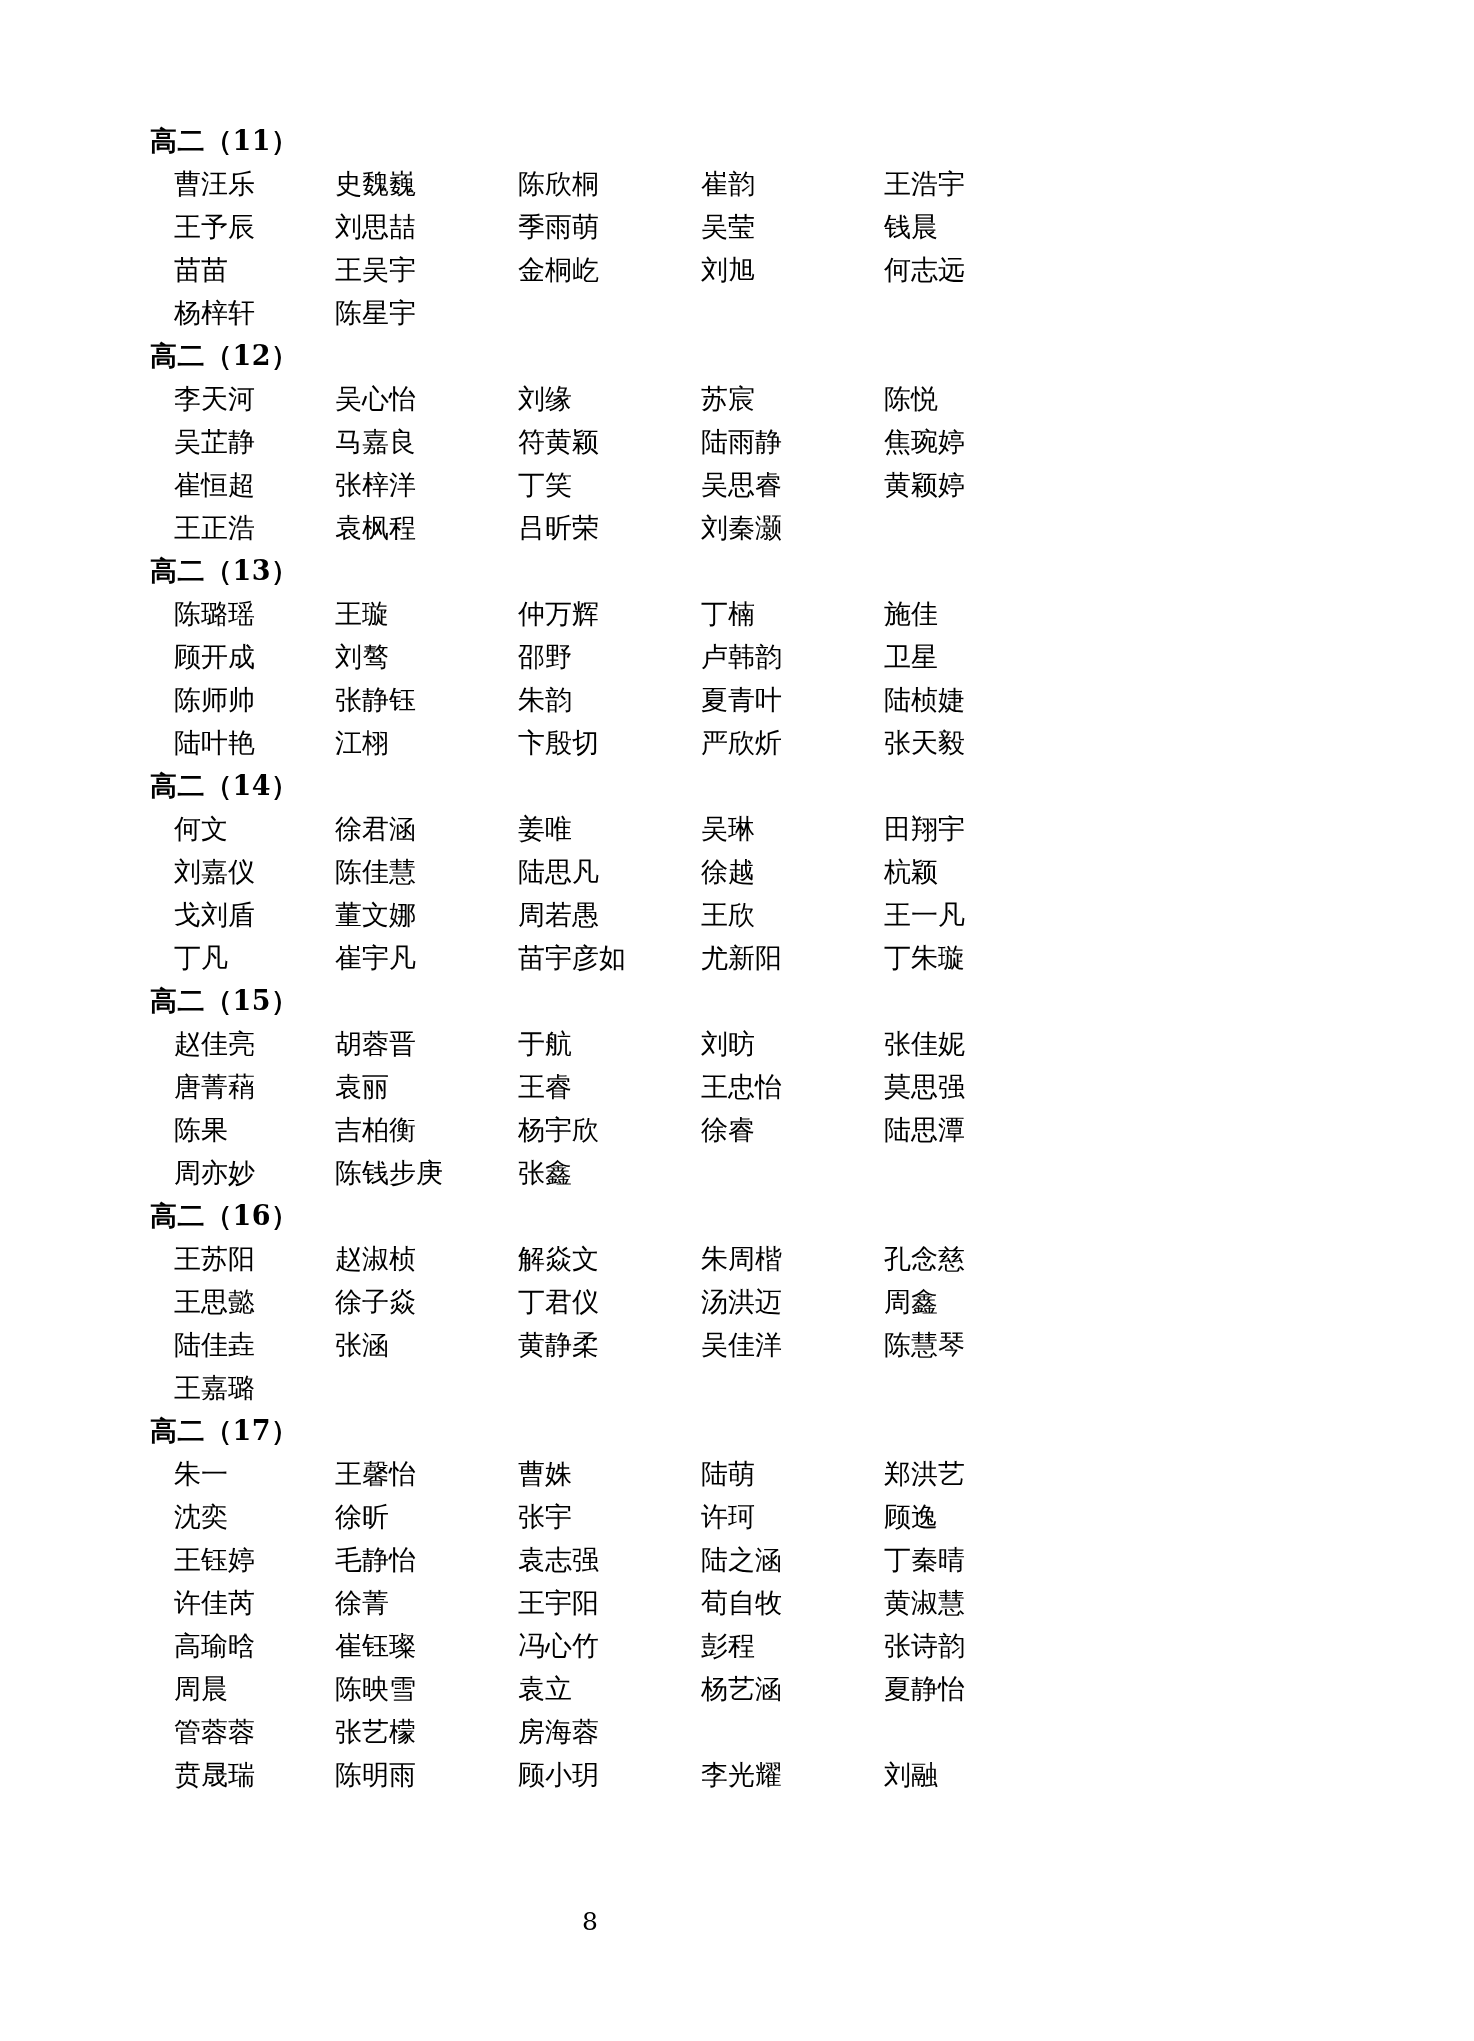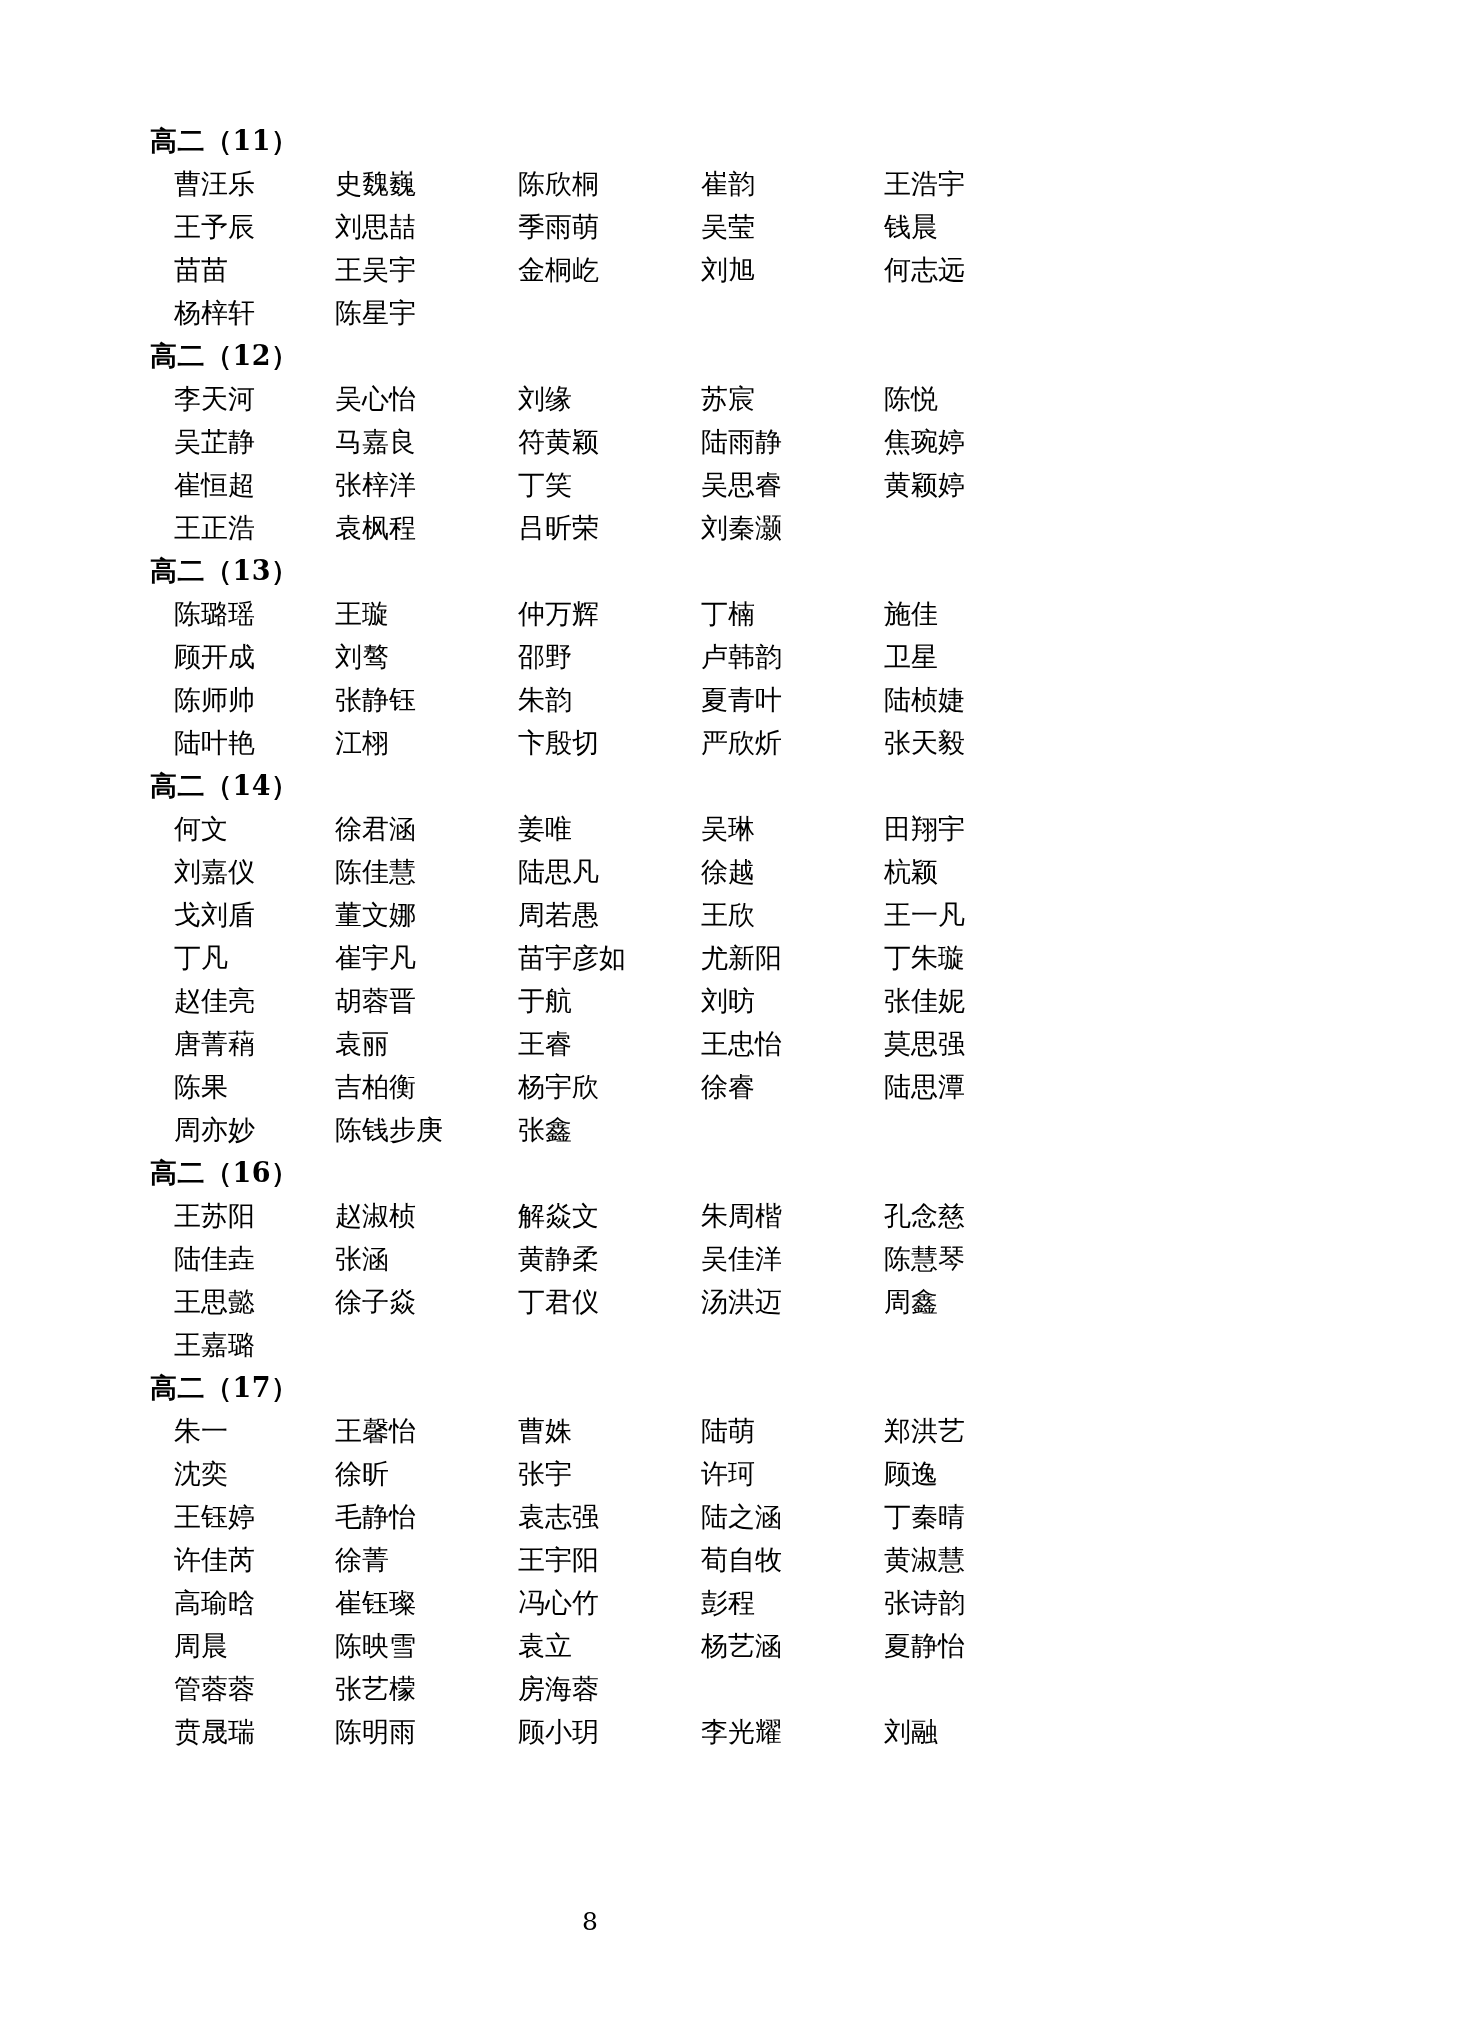--- a/index.html
+++ b/index.html
@@ -186,20 +186,21 @@
         </div>
         <div class="name-row">
           <div class="name-cell first">丁凡</div>
           <div class="name-cell">崔宇凡</div>
           <div class="name-cell">苗宇彦如</div>
           <div class="name-cell">尤新阳</div>
           <div class="name-cell">丁朱璇</div>
         </div>
       </div>
       <div class="class-block">
+        <div class="class-heading">高二（15）</div>
         <div class="name-row">
           <div class="name-cell first">赵佳亮</div>
           <div class="name-cell">胡蓉晋</div>
           <div class="name-cell">于航</div>
           <div class="name-cell">刘昉</div>
           <div class="name-cell">张佳妮</div>
         </div>
         <div class="name-row">
           <div class="name-cell first">唐菁蕱</div>
           <div class="name-cell">袁丽</div>
@@ -225,34 +226,34 @@
       <div class="class-block">
         <div class="class-heading">高二（16）</div>
         <div class="name-row">
           <div class="name-cell first">王苏阳</div>
           <div class="name-cell">赵淑桢</div>
           <div class="name-cell">解焱文</div>
           <div class="name-cell">朱周楷</div>
           <div class="name-cell">孔念慈</div>
         </div>
         <div class="name-row">
+          <div class="name-cell first">王思懿</div>
+          <div class="name-cell">徐子焱</div>
+          <div class="name-cell">丁君仪</div>
+          <div class="name-cell">汤洪迈</div>
+          <div class="name-cell">周鑫</div>
+        </div>
+        <div class="name-row">
           <div class="name-cell first">陆佳垚</div>
           <div class="name-cell">张涵</div>
           <div class="name-cell">黄静柔</div>
           <div class="name-cell">吴佳洋</div>
           <div class="name-cell">陈慧琴</div>
         </div>
         <div class="name-row">
-          <div class="name-cell first">王思懿</div>
-          <div class="name-cell">徐子焱</div>
-          <div class="name-cell">丁君仪</div>
-          <div class="name-cell">汤洪迈</div>
-          <div class="name-cell">周鑫</div>
-        </div>
-        <div class="name-row">
           <div class="name-cell first">王嘉璐</div>
           <div class="name-cell"></div>
           <div class="name-cell"></div>
           <div class="name-cell"></div>
           <div class="name-cell"></div>
         </div>
       </div>
       <div class="class-block">
         <div class="class-heading">高二（17）</div>
         <div class="name-row">

